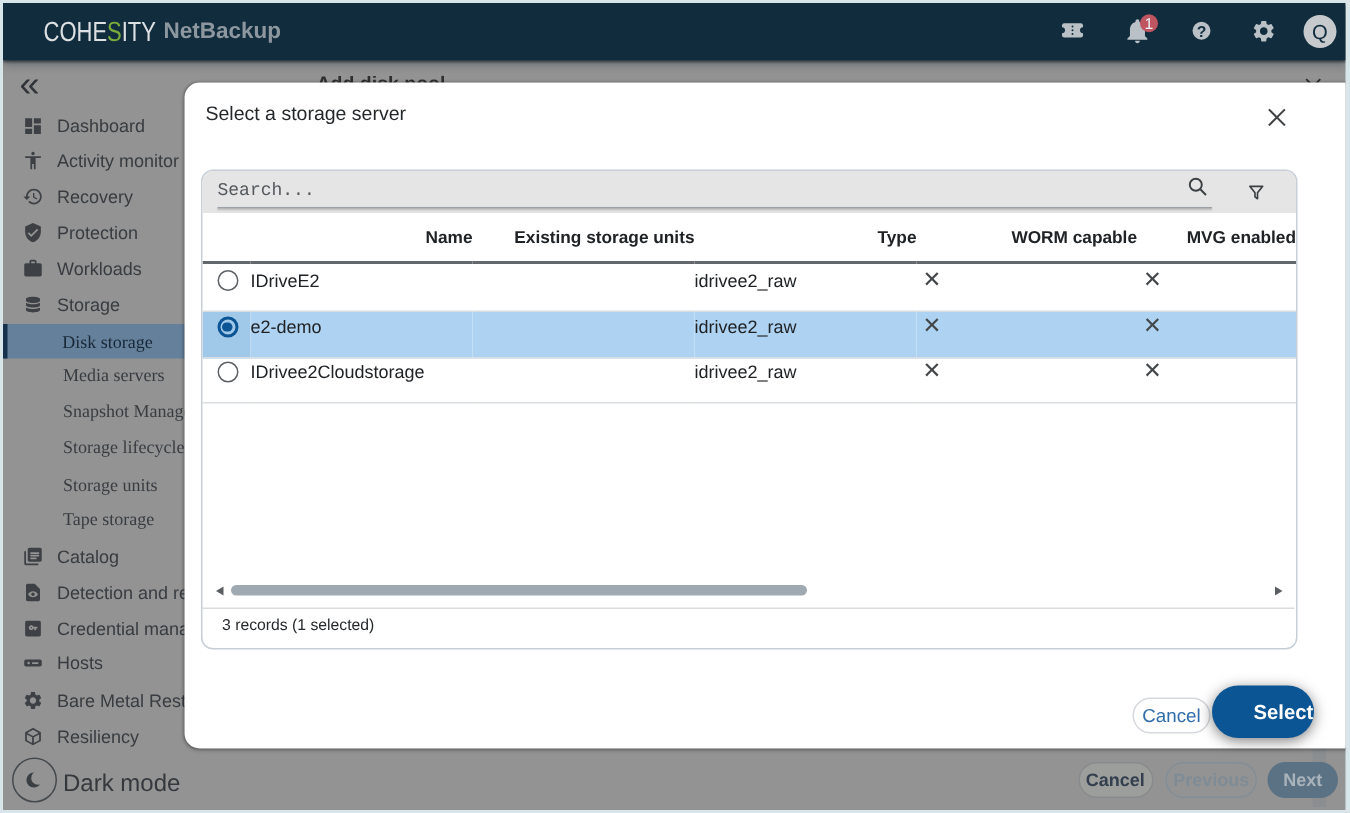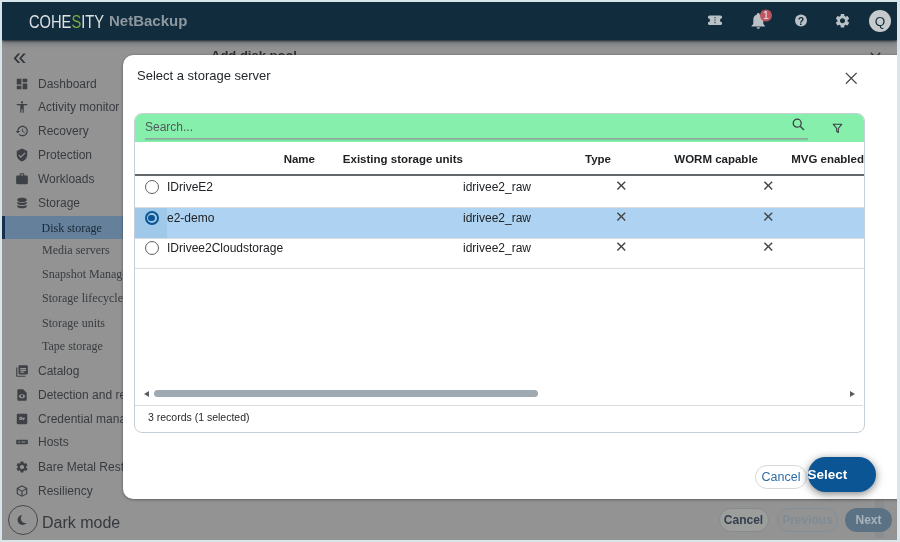--- a/index.html
+++ b/index.html
@@ -33,21 +33,21 @@
   .fbt { position:absolute; top:505.5px; height:24px; border-radius:12px; font-size:12px; font-weight:bold; text-align:center; line-height:23px; }
   .fbt.c1 { left:716.5px; width:50px; background:#9c9e9b; border:1px solid #888b8d; color:#333f4e; }
   .fbt.c2 { left:775px; width:61px; background:none; border:1px solid #838e97; color:#7f8c96; }
   .fbt.c3 { left:843px; width:47px; background:#5b7285; color:#a9b3bb; line-height:24px; }
   
   .modal { position:absolute; left:121px; top:53px; width:802px; height:444px; background:#fff; border-radius:10px;
            box-shadow:0 1px 3px rgba(0,0,0,.28), 0 0 1.5px rgba(0,0,0,.3); z-index:10; }
   .mtitle { position:absolute; left:14px; top:12.5px; font-size:13px; color:#24282b; }
   .mclose { position:absolute; left:722px; top:16.5px; width:12.5px; height:12.5px; }
   .panel { position:absolute; left:11px; top:58px; width:731px; height:320px; border:1px solid #c6cfd7; border-radius:8px; background:#fff; overflow:hidden; }
-  .srow { position:absolute; left:0; top:0; width:729px; height:28px; background:#86efac; }
+  .srow { position:absolute; left:0; top:0; width:729px; height:28px; background:#e5e5e5;font-family:Liberation Mono, monospace; }
   .stxt { position:absolute; left:10px; top:5.5px; font-size:12px; color:#55595d; }
   .sline { position:absolute; left:10px; top:23.5px; width:663px; height:1.2px; background:#9ba1a7; box-shadow:0 1px 1.5px rgba(0,0,0,.25); }
   .smag { position:absolute; left:656px; top:3px; width:15px; height:15px; }
   .sfun { position:absolute; left:697px; top:9px; width:11px; height:11px; }
   table.tbl { position:absolute; left:0; top:28px; width:729px; border-collapse:collapse; table-layout:fixed; }
   .tbl th { font-size:11.5px; font-weight:bold; color:#202326; text-align:right; height:33px; border-bottom:2px solid #63686d; padding:1px 0 0 0; vertical-align:middle; }
   .tbl td { font-size:12px; color:#202326; height:26px; border-bottom:1px solid #d9dde0; padding:3px 0 13px 0; vertical-align:middle; }
   .tbl tr.r2 td { height:21px; padding-top:2px; }
   .tbl tr.r3 td { height:21.5px; padding-top:1px; }
   .tbl tr.sel td { background:#aed3f2;margin-top:16px; }
@@ -55,21 +55,21 @@
   .xmark { font-size:15px; color:#44484b; margin-left:4px; line-height:10px; }
   .radio { width:14px; height:14px; border:1.7px solid #5d6165; border-radius:50%; margin-left:9.5px; margin-top:1px; }
   .radio.on { border:2px solid #0c5594; position:relative; }
   .radio.on::after { content:""; position:absolute; left:1.8px; top:1.8px; width:6.4px; height:6.4px; background:#0c5594; border-radius:50%; }
   .hthumb { position:absolute; left:19px; top:276px; width:384px; height:6.5px; background:#9fa9b2; border-radius:3.5px; }
   .harrL { position:absolute; left:9px; top:276.5px; width:0; height:0; border-top:3.5px solid transparent; border-bottom:3.5px solid transparent; border-right:5px solid #5a5e62; }
   .harrR { position:absolute; left:715px; top:276.5px; width:0; height:0; border-top:3.5px solid transparent; border-bottom:3.5px solid transparent; border-left:5px solid #5a5e62; }
   .hdiv { position:absolute; left:0; top:291px; width:728px; height:1px; background:#d9dde0; }
   .recs { position:absolute; left:13px; top:297px; font-size:10.5px; color:#26292c; }
   .mcancel { position:absolute; left:632px; top:410px; width:52px; height:24px; border:1px solid #d5d9dd; border-radius:12px; background:#fff; color:#2e6da8; font-size:12.5px; text-align:center; line-height:22px; }
-  .mselect { position:absolute; left:684.5px; top:402px; width:68px; height:35px; border-radius:17.5px; background:#0c5594; color:#fff; font-size:13.5px; font-weight:bold; text-align:left; line-height:35px; box-shadow:0 2px 9px rgba(0,0,0,.5); }
+  .mselect { position:absolute; left:684.5px; top:402px; width:68px; height:35px; border-radius:17.5px; background:#0c5594; color:#fff; font-size:13.5px; font-weight:bold; text-align:right; line-height:35px; box-shadow:0 2px 9px rgba(0,0,0,.5); }
 </style>
 </head>
 <body>
 <div class="app">
 
   <div class="side"></div>
   <div class="chev">«</div>
   <div id="navs">
   <div class="nav" style="top:70px">
         <svg class="ic" viewBox="0 0 24 24">

